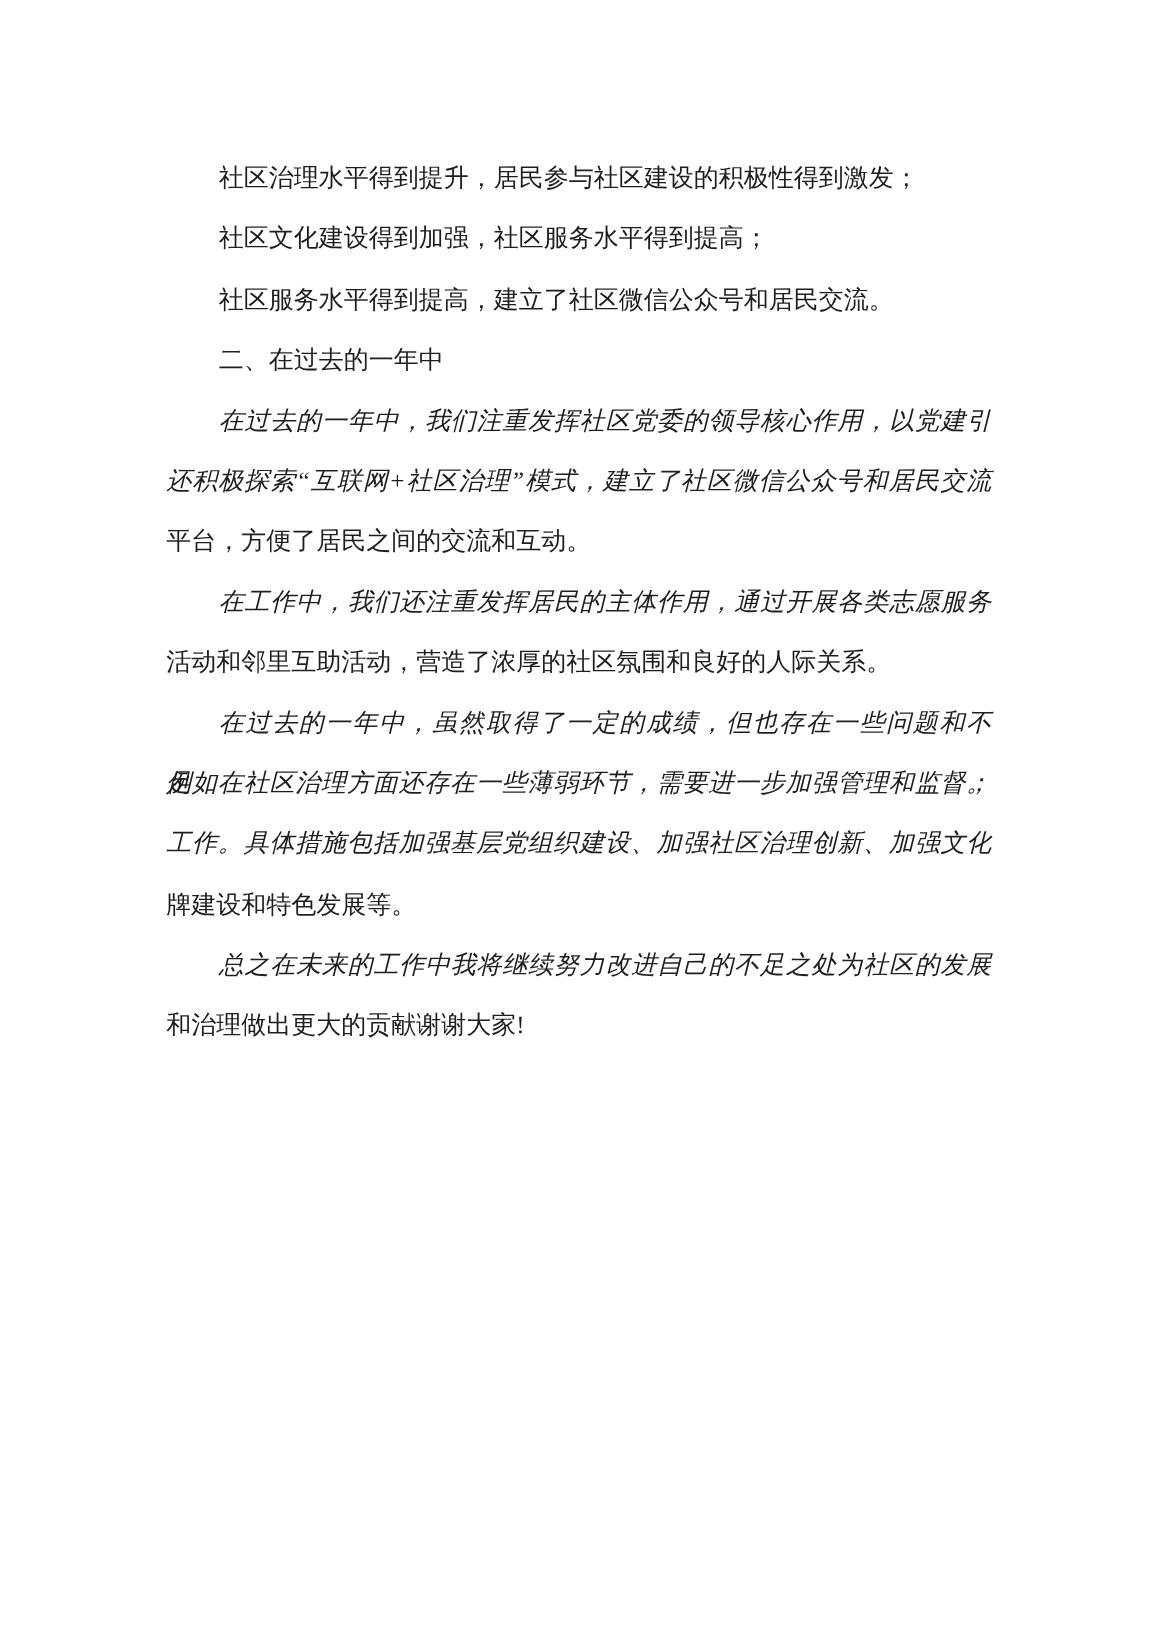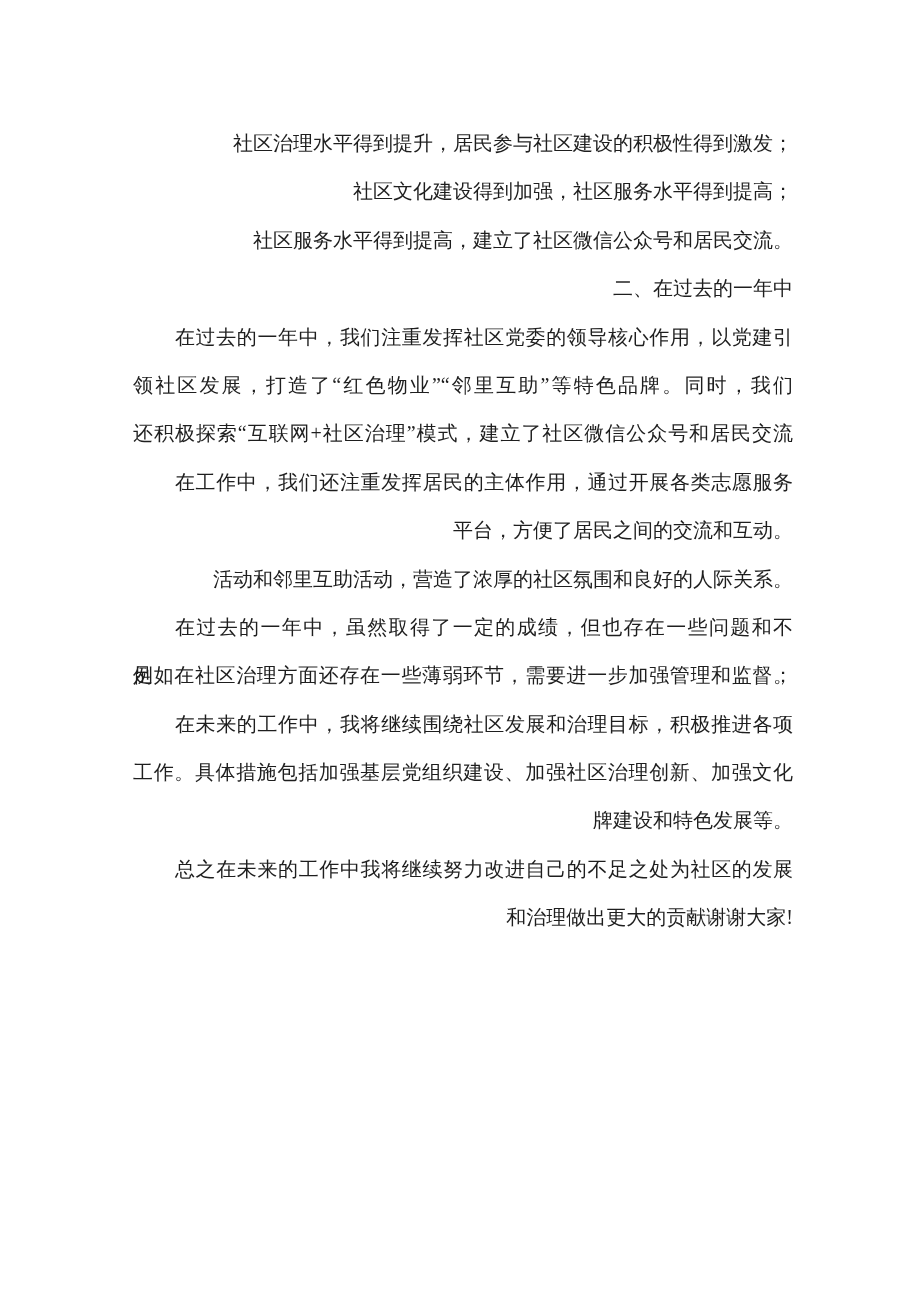--- a/index.html
+++ b/index.html
@@ -20,50 +20,49 @@
     left: 133px;
     top: 119px;
     width: 660px;
   }
   .line {
     height: 48.4px;
     line-height: 48.4px;
     font-size: 20px;
     color: #1e1e1e;
     letter-spacing: 0;
-    text-align: right;
+    text-align: left;
     white-space: nowrap;
     overflow: visible;
   }
   .line.indent {
     text-indent: 42px;
   }
   .line.justify {
     white-space: normal;
     text-align: justify;
     text-align-last: justify;
     text-justify: inter-character;
+    font-style: italic;
   }
 </style>
 </head>
 <body>
 
 <div class="page" style="background: rgb(255, 255, 255);">
   <div class="text-block" style="color: rgb(30, 30, 30);">
       <div class="line indent">社区治理水平得到提升，居民参与社区建设的积极性得到激发；</div>
       <div class="line indent">社区文化建设得到加强，社区服务水平得到提高；</div>
       <div class="line indent">社区服务水平得到提高，建立了社区微信公众号和居民交流。</div>
       <div class="line indent">二、在过去的一年中</div>
       <div class="line indent justify">在过去的一年中，我们注重发挥社区党委的领导核心作用，以党建引</div>
-      <div class="line justify">领社区发展，打造了“红色物业”“邻里互助”等特色品牌。同时，我们</div>
       <div class="line justify">还积极探索“互联网+社区治理”模式，建立了社区微信公众号和居民交流</div>
+      <div class="line">平台，方便了居民之间的交流和互动。</div>
       <div class="line indent justify">在工作中，我们还注重发挥居民的主体作用，通过开展各类志愿服务</div>
-      <div class="line">平台，方便了居民之间的交流和互动。</div>
       <div class="line">活动和邻里互助活动，营造了浓厚的社区氛围和良好的人际关系。</div>
       <div class="line indent justify">在过去的一年中，虽然取得了一定的成绩，但也存在一些问题和不足。</div>
       <div class="line justify">例如在社区治理方面还存在一些薄弱环节，需要进一步加强管理和监督；</div>
-      <div class="line indent justify">在未来的工作中，我将继续围绕社区发展和治理目标，积极推进各项</div>
       <div class="line justify">工作。具体措施包括加强基层党组织建设、加强社区治理创新、加强文化</div>
       <div class="line">牌建设和特色发展等。</div>
       <div class="line indent justify">总之在未来的工作中我将继续努力改进自己的不足之处为社区的发展</div>
       <div class="line">和治理做出更大的贡献谢谢大家!</div>
     </div>
 </div>
 
 </body></html>

